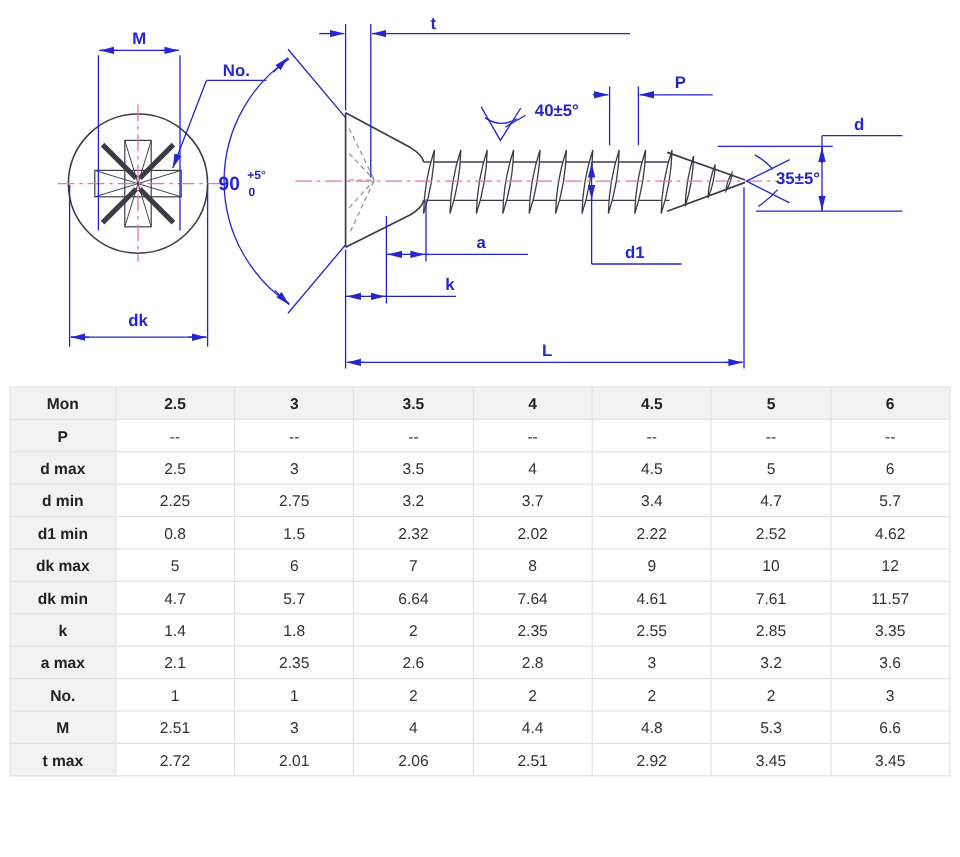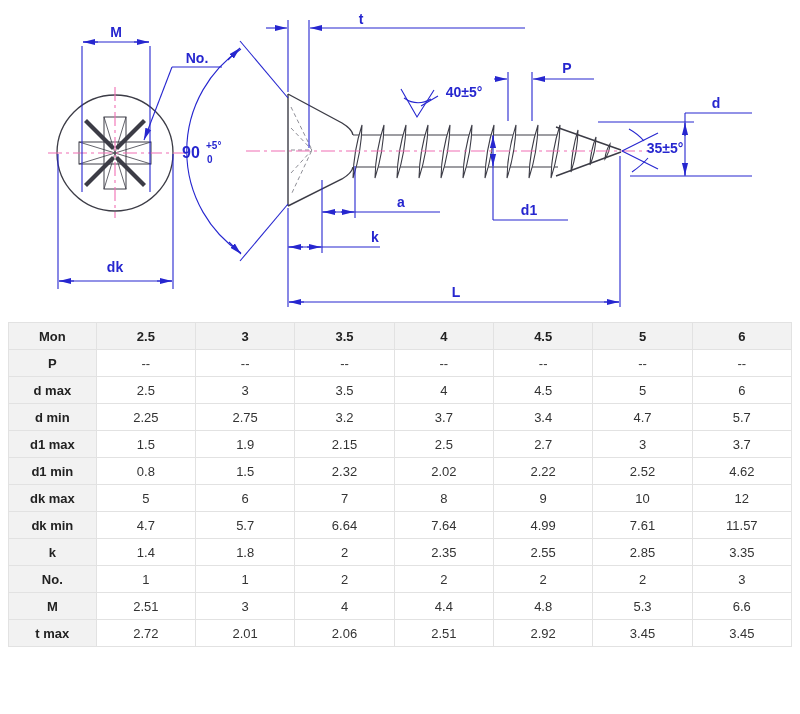--- a/index.html
+++ b/index.html
@@ -256,30 +256,20 @@
           <td class="rowhead">d min</td>
           <td>2.25</td>
           <td>2.75</td>
           <td>3.2</td>
           <td>3.7</td>
           <td>3.4</td>
           <td>4.7</td>
           <td>5.7</td>
         </tr>
         <tr>
-          <td class="rowhead">d1 max</td>
-          <td>1.5</td>
-          <td>1.9</td>
-          <td>2.15</td>
-          <td>2.5</td>
-          <td>2.7</td>
-          <td>3</td>
-          <td>3.7</td>
-        </tr>
-        <tr>
           <td class="rowhead">d1 min</td>
           <td>0.8</td>
           <td>1.5</td>
           <td>2.32</td>
           <td>2.02</td>
           <td>2.22</td>
           <td>2.52</td>
           <td>4.62</td>
         </tr>
         <tr>
@@ -291,33 +281,43 @@
           <td>9</td>
           <td>10</td>
           <td>12</td>
         </tr>
         <tr>
           <td class="rowhead">dk min</td>
           <td>4.7</td>
           <td>5.7</td>
           <td>6.64</td>
           <td>7.64</td>
-          <td>4.99</td>
+          <td>4.61</td>
           <td>7.61</td>
           <td>11.57</td>
         </tr>
         <tr>
           <td class="rowhead">k</td>
           <td>1.4</td>
           <td>1.8</td>
           <td>2</td>
           <td>2.35</td>
           <td>2.55</td>
           <td>2.85</td>
           <td>3.35</td>
+        </tr>
+        <tr>
+          <td class="rowhead">a max</td>
+          <td>2.1</td>
+          <td>2.35</td>
+          <td>2.6</td>
+          <td>2.8</td>
+          <td>3</td>
+          <td>3.2</td>
+          <td>3.6</td>
         </tr>
         <tr>
           <td class="rowhead">No.</td>
           <td>1</td>
           <td>1</td>
           <td>2</td>
           <td>2</td>
           <td>2</td>
           <td>2</td>
           <td>3</td>

